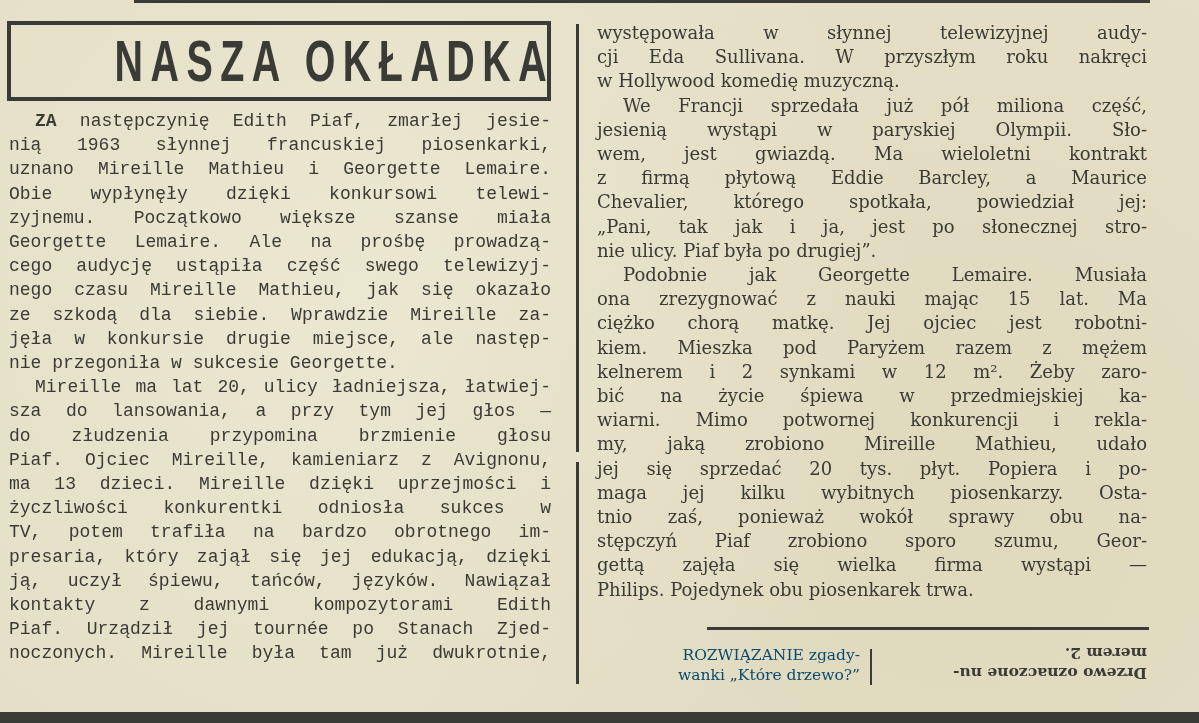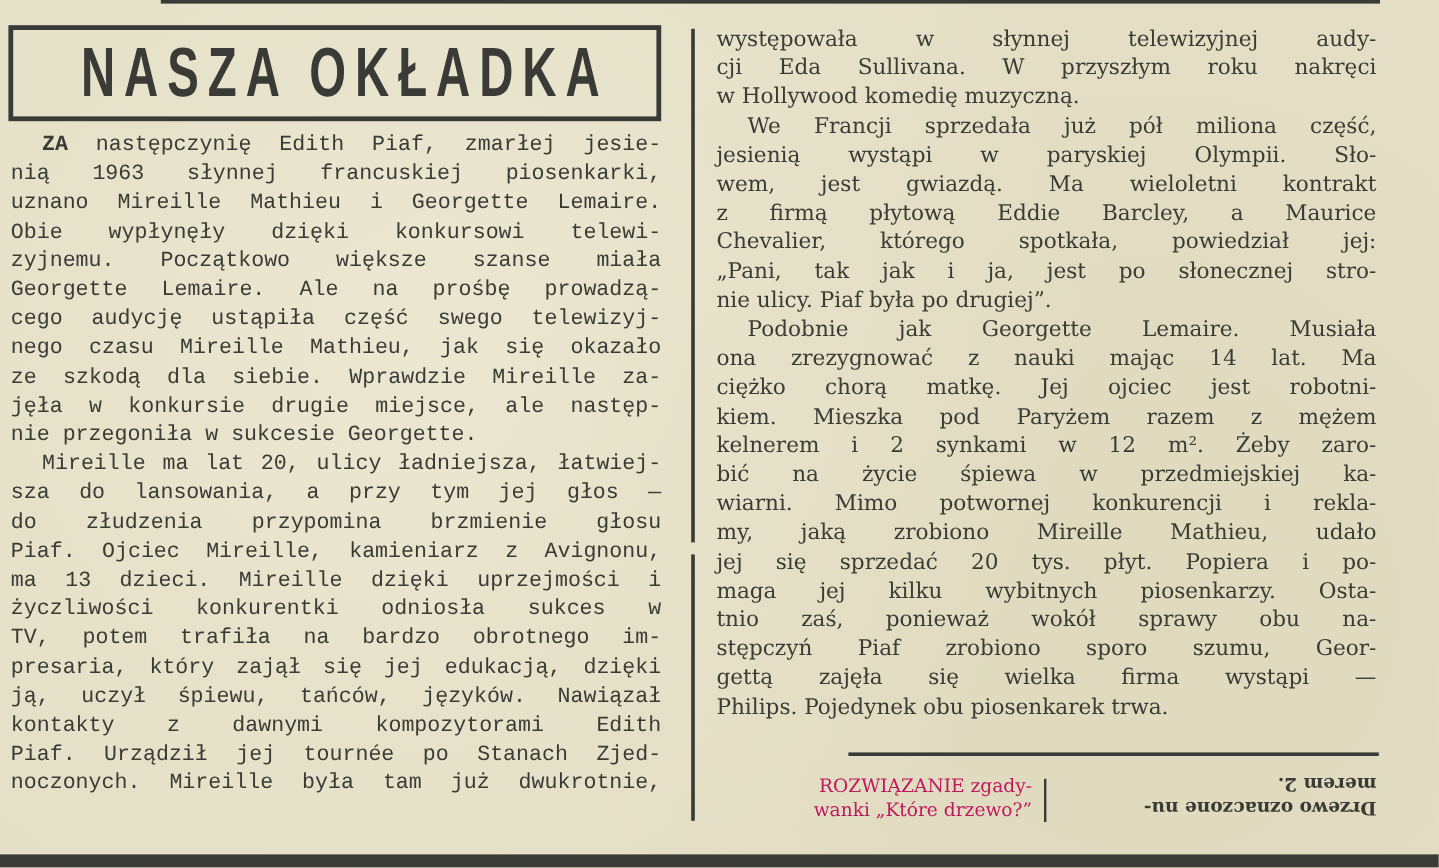--- a/index.html
+++ b/index.html
@@ -13,21 +13,21 @@
   }
   .top-rule {
     position:absolute; left:134px; top:0; width:1016px; height:3px; background:#3a3a36;
   }
   .bottom-rule {
     position:absolute; left:0; top:712px; width:1199px; height:11px; background:#3a3a36;
   }
   .masthead-box {
     position:absolute; left:7px; top:21px; width:544px; height:80px;
     border:4px solid #3a3a36; box-sizing:border-box;
-    display:flex; align-items:center; justify-content:center;padding-left:17px;
+    display:flex; align-items:center; 
   }
   .masthead-title {
     font-family: "Liberation Sans", "DejaVu Sans", sans-serif;
     font-weight:bold; font-size:58px; letter-spacing:11px;
     color:#3a3a36; transform:scaleX(0.68); white-space:nowrap;
     line-height:1;
   }
   .col-divider {
     position:absolute; left:576px; width:3px; background:#3a3a36;
   }
@@ -39,21 +39,21 @@
   .line.last { text-align-last:left; }
   .indent { padding-left:26px; }
   .lead { font-weight:bold; }
   .col-left { left:9px; top:109px; width:542px;font-family:Liberation Mono, monospace; }
   .col-right { left:597px; top:21px; width:550px; }
   .answer-rule {
     position:absolute; left:707px; top:627px; width:442px; height:3px; background:#3a3a36;
   }
   .answer-left {
     position:absolute; left:596px; top:645px; width:264px;
-    font-size:15.5px; line-height:20px; text-align:right; color:#be185d;
+    font-size:15.5px; line-height:20px; text-align:right; color:#0c4a6e;
   }
   .answer-sep {
     position:absolute; left:870px; top:649px; width:2px; height:36px; background:#3a3a36;
   }
   .answer-right {
     position:absolute; left:885px; top:643px; width:262px;
     font-size:15.5px; line-height:20px; text-align:left; font-weight:bold;
     transform:rotate(180deg); color:#3b3b36;
   }
 </style>
@@ -99,21 +99,21 @@
     <span class="line"><span>cji Eda Sullivana. W przyszłym roku nakręci</span></span>
     <span class="line last"><span>w Hollywood komedię muzyczną.</span></span>
     <span class="line indent"><span>We Francji sprzedała już pół miliona część,</span></span>
     <span class="line"><span>jesienią wystąpi w paryskiej Olympii. Sło-</span></span>
     <span class="line"><span>wem, jest gwiazdą. Ma wieloletni kontrakt</span></span>
     <span class="line"><span>z firmą płytową Eddie Barcley, a Maurice</span></span>
     <span class="line"><span>Chevalier, którego spotkała, powiedział jej:</span></span>
     <span class="line"><span>„Pani, tak jak i ja, jest po słonecznej stro-</span></span>
     <span class="line last"><span>nie ulicy. Piaf była po drugiej”.</span></span>
     <span class="line indent"><span>Podobnie jak Georgette Lemaire. Musiała</span></span>
-    <span class="line"><span>ona zrezygnować z nauki mając 14 lat. Ma</span></span>
+    <span class="line"><span>ona zrezygnować z nauki mając 15 lat. Ma</span></span>
     <span class="line"><span>ciężko chorą matkę. Jej ojciec jest robotni-</span></span>
     <span class="line"><span>kiem. Mieszka pod Paryżem razem z mężem</span></span>
     <span class="line"><span>kelnerem i 2 synkami w 12 m². Żeby zaro-</span></span>
     <span class="line"><span>bić na życie śpiewa w przedmiejskiej ka-</span></span>
     <span class="line"><span>wiarni. Mimo potwornej konkurencji i rekla-</span></span>
     <span class="line"><span>my, jaką zrobiono Mireille Mathieu, udało</span></span>
     <span class="line"><span>jej się sprzedać 20 tys. płyt. Popiera i po-</span></span>
     <span class="line"><span>maga jej kilku wybitnych piosenkarzy. Osta-</span></span>
     <span class="line"><span>tnio zaś, ponieważ wokół sprawy obu na-</span></span>
     <span class="line"><span>stępczyń Piaf zrobiono sporo szumu, Geor-</span></span>

